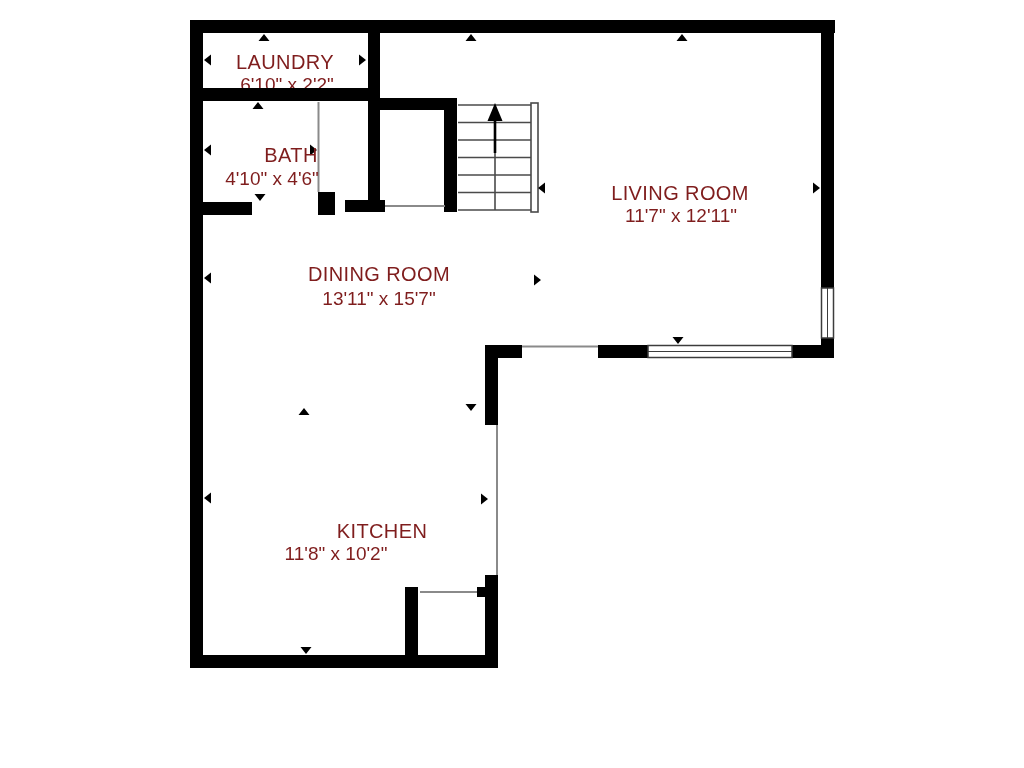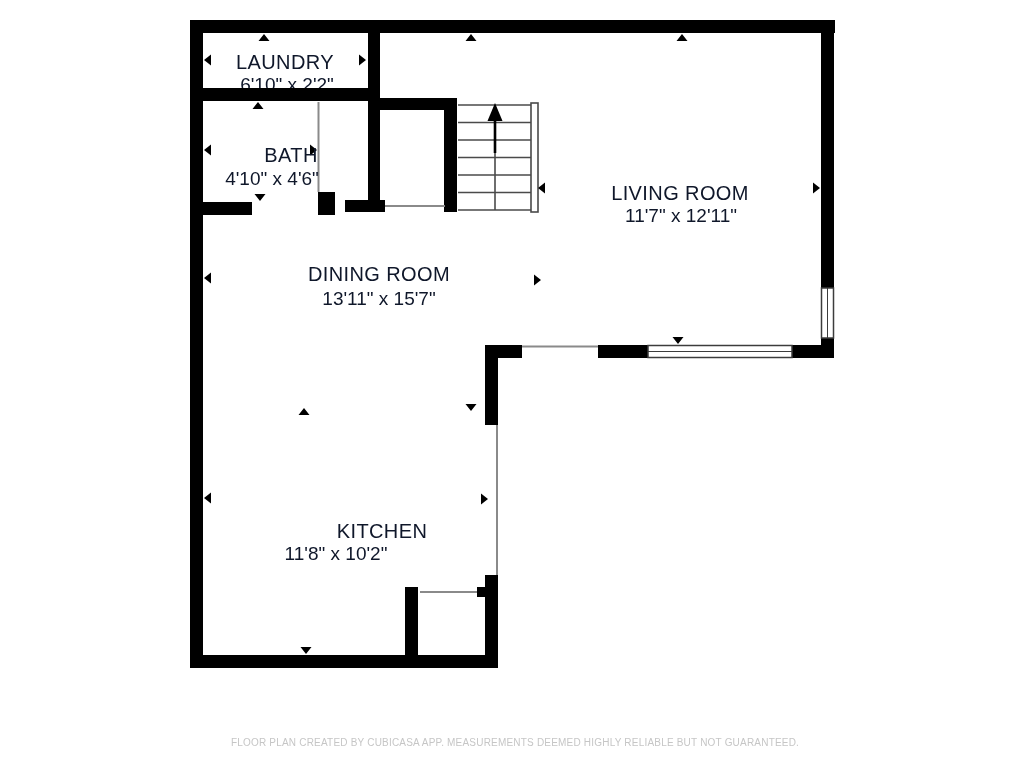--- a/index.html
+++ b/index.html
@@ -1,20 +1,20 @@
 <!DOCTYPE html>
 <html><head>
 <meta charset="utf-8">
 <style>
   html,body{margin:0;padding:0;background:#ffffff;}
   #canvas{position:relative;width:1024px;height:768px;background:#ffffff;overflow:hidden;
           font-family:"Liberation Sans", sans-serif;}
   #plan-svg{position:absolute;left:0;top:0;z-index:1;}
   .rlabel{position:absolute;transform:translate(-50%,-50%);white-space:nowrap;
-          color:#0f172a;text-align:center;}
+          color:#7f1d1d;text-align:center;}
   .rname{font-size:20px;letter-spacing:0.4px;z-index:2;}
   .rdim{font-size:19px;z-index:2;}
   .under-wall{z-index:0;}
   #watermark{position:absolute;left:2px;top:719px;font-size:26px;letter-spacing:-0.5px;
              color:#d9d9d9;z-index:2;}
   #footer-disclaimer{position:absolute;left:515px;top:737px;transform:translateX(-50%);
              font-size:10px;letter-spacing:0.2px;color:#c6c6c6;white-space:nowrap;z-index:2;}
 </style>
 </head>
 <body>
@@ -97,15 +97,14 @@
 
   <div class="rlabel rname" style="left:680px;top:193px;">LIVING ROOM</div>
   <div class="rlabel rdim" style="left:681px;top:216px;">11'7" x 12'11"</div>
 
   <div class="rlabel rname" style="left:379px;top:274px;">DINING ROOM</div>
   <div class="rlabel rdim" style="left:379px;top:299px;">13'11" x 15'7"</div>
 
   <div class="rlabel rname" style="left:335px;top:531px;margin-left:47px;">KITCHEN</div>
   <div class="rlabel rdim" style="left:336px;top:554px;">11'8" x 10'2"</div>
 
-  <div id="footer-disclaimer">FLOOR PLAN CREATED BY CUBICASA APP. MEASUREMENTS DEEMED HIGHLY RELIABLE BUT NOT GUARANTEED.</div>
 
 </div>
 
 </body></html>

